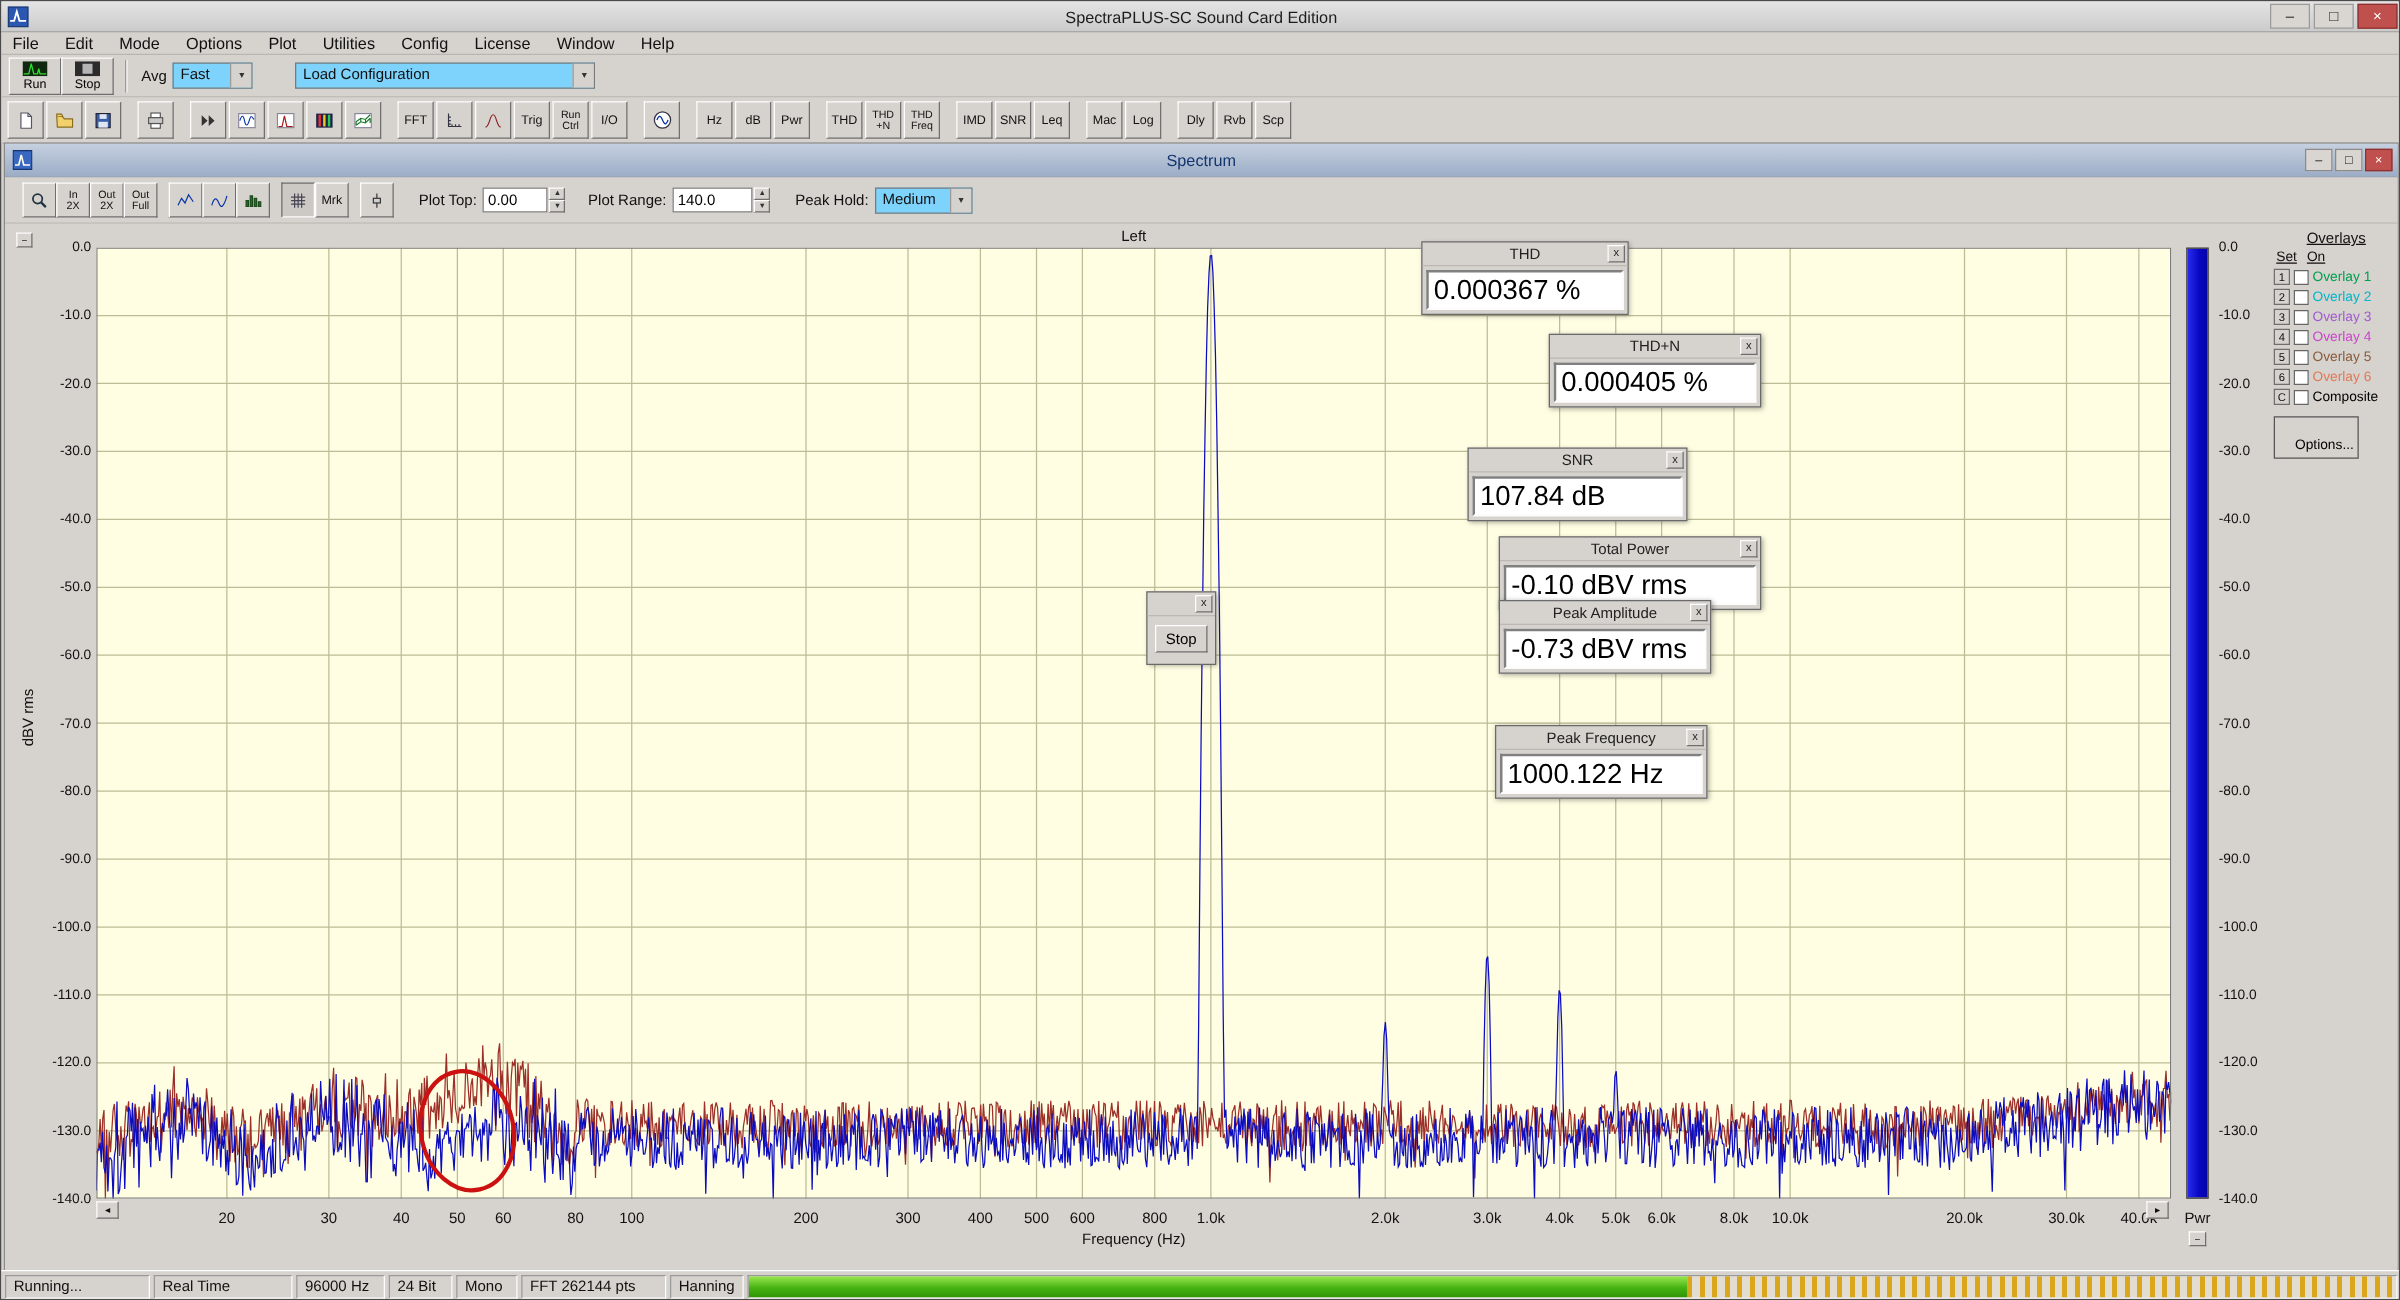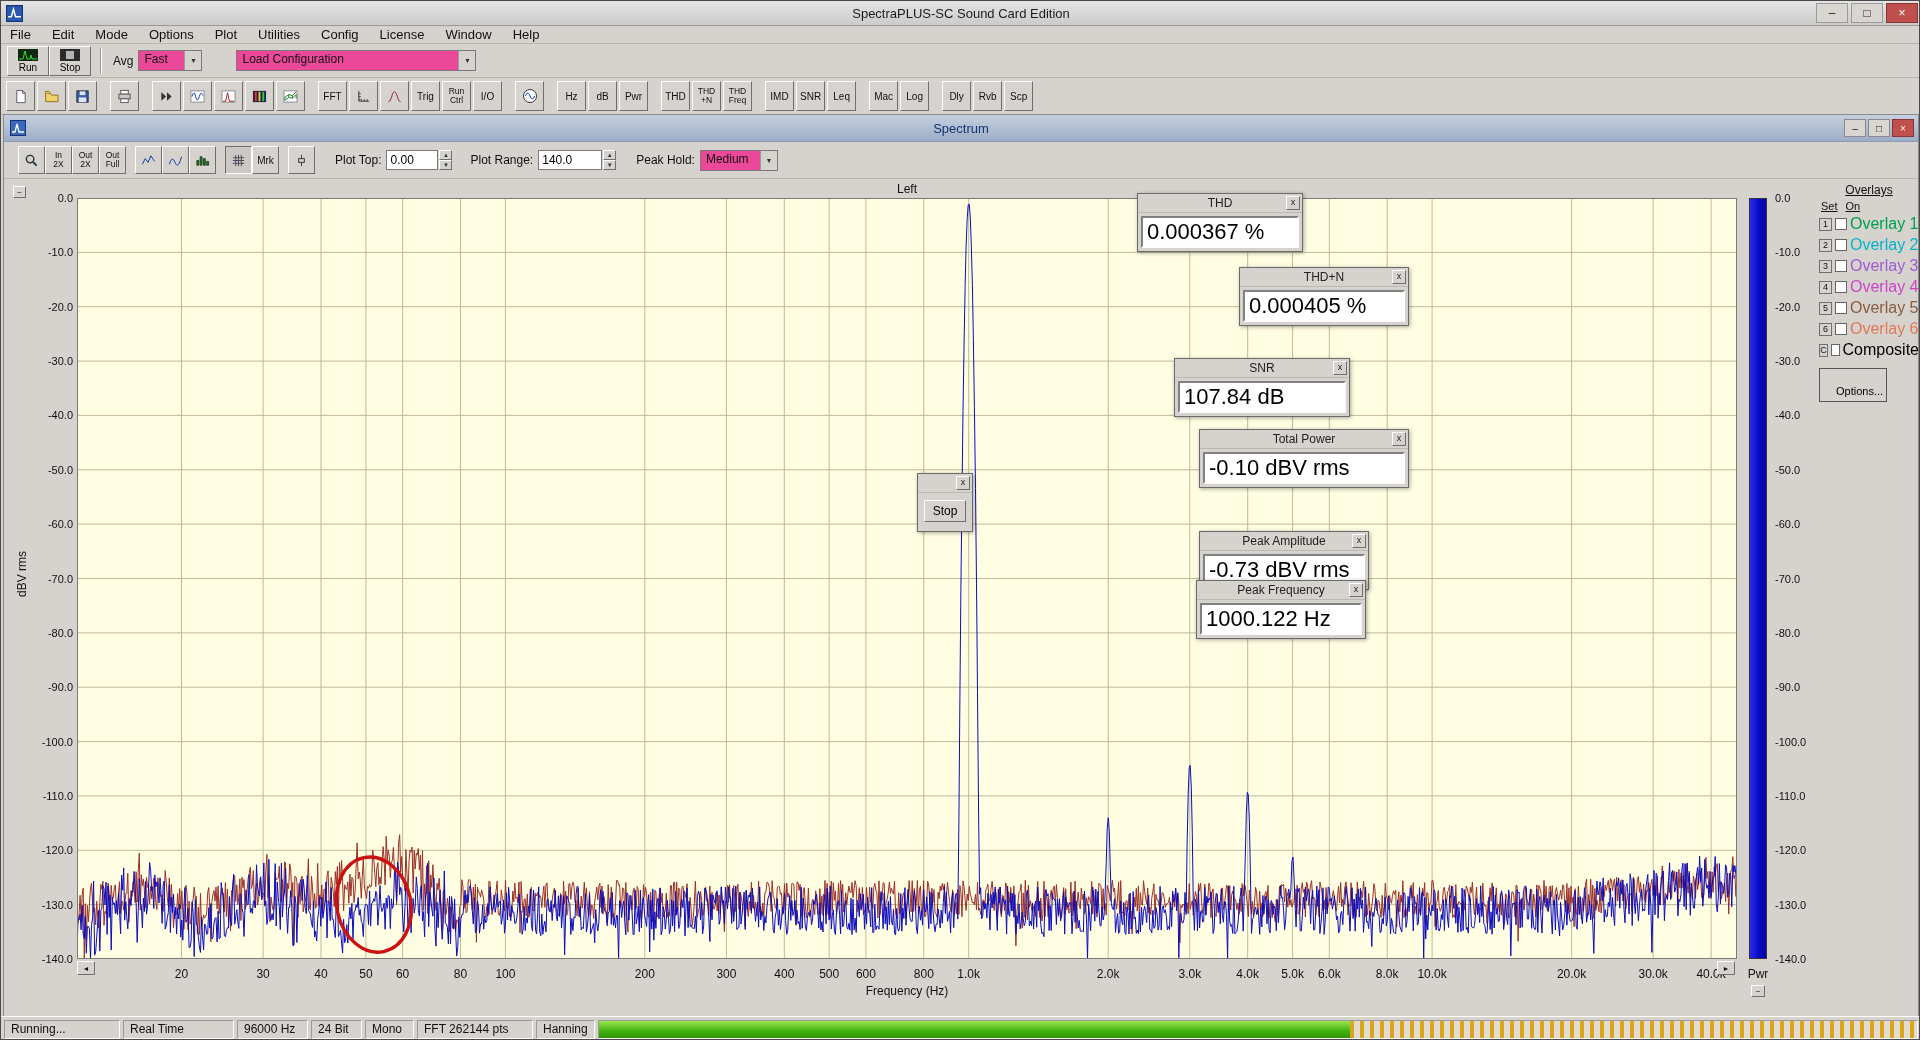--- a/index.html
+++ b/index.html
@@ -34,21 +34,21 @@
   .pressed { border-color:#6f6f6f #fdfdfd #fdfdfd #6f6f6f !important; background:#ccc9c4 !important; }
   .runbtn { width:42px; height:30px; display:flex; flex-direction:column; align-items:center;
     justify-content:center; gap:1px; font-size:10px; font-family:inherit; padding:0; }
   .vsep { width:0; height:26px; border-left:1px solid #9a9a9a; border-right:1px solid #fff; margin:0 9px; }
   .tb-label { font-size:12px; margin:0 5px 0 2px; }
   .tbtn { min-width:29px; height:30px; padding:0 3px; display:inline-flex; align-items:center;
     justify-content:center; font-size:10px; font-family:inherit; color:#111; }
   .tbtn.two { flex-direction:column; font-size:8.5px; line-height:9px; padding:0 2px; }
   .tb-gap { display:inline-block; width:9px; }
   
-  .combo { display:inline-flex; height:21px; background:#ec4899; border:1px solid #7a7a7a; align-items:stretch; }
+  .combo { display:inline-flex; height:21px; background:#7dd3fc; border:1px solid #7a7a7a; align-items:stretch; }
   .combo .ct { padding:1px 5px 0 5px; font-size:12px; white-space:nowrap; flex:1; }
   .combo .ca { width:17px; background:#d6d3ce; border-left:1px solid #9a9a9a;
     display:flex; align-items:center; justify-content:center; font-size:7px; color:#333; }
   .field { height:20px; border:1px solid #7a7a7a; font-size:12px; padding:0 3px;
     font-family:inherit; background:#fff; }
   .spin { display:inline-flex; flex-direction:column; width:13px; height:20px; margin-left:1px; }
   .spin span { flex:1; display:flex; align-items:center; justify-content:center;
     font-size:6px; color:#333; background:#d6d3ce; border:1px solid; border-color:#fdfdfd #6f6f6f #6f6f6f #fdfdfd; }
   
   #spec-frame { position:absolute; left:2px; top:113px; width:1916px; height:902px; border:1px solid #8a8a8a; }
@@ -85,21 +85,21 @@
   #pwr-label { position:absolute; left:1740px; top:966px; width:34px; text-align:center; font-size:12px; z-index:3; }
   
   #overlays { position:absolute; left:1818px; top:182px; width:100px; font-size:11px; z-index:4; }
   #overlays .ov-title { text-align:center; text-decoration:underline; font-size:12px; margin-bottom:3px; }
   #overlays .ov-head { display:flex; gap:8px; padding-left:2px; margin-bottom:3px; }
   #overlays .ov-head span { text-decoration:underline; font-size:11px; }
   .ov-row { display:flex; align-items:center; gap:3px; margin-bottom:3px; }
   .numbox { width:13px; height:13px; border:1px solid #6f6f6f; font-size:9px; display:flex;
     align-items:center; justify-content:center; background:#d6d3ce; }
   .cb { width:12px; height:12px; background:#fff; border:1px solid #666; }
-  .olabel { font-size:16px; white-space:nowrap; }
+  .olabel { font-size:11px; white-space:nowrap; }
   #overlay-options { margin-top:6px; width:68px; height:17px; font-size:11px;
     background:#d6d3ce; border:1px solid #555; font-family:inherit; padding:16px; }
   
   .mpanel { position:absolute; background:#d6d3ce; border:1px solid #6a6a6a;
     box-shadow:1px 1px 4px rgba(0,0,0,.35); z-index:30; }
   .mtitle { height:19px; position:relative; display:flex; align-items:center;
     justify-content:center; font-size:12px; color:#222; border-bottom:1px solid #bcb9b4; }
   .mclose { position:absolute; right:2px; top:2px; width:14px; height:14px;
     background:#d6d3ce; border:1px solid; border-color:#fdfdfd #6f6f6f #6f6f6f #fdfdfd;
     font-size:9px; line-height:11px; text-align:center; }
@@ -531,21 +531,21 @@
   </div>
 
   <div class="mpanel" style="left:1198px;top:428px;width:210px">
     <div class="mtitle">
       <span>Total Power</span>
       <span class="mclose">x</span>
     </div>
     <div class="mvalue">-0.10 dBV rms</div>
   </div>
 
-  <div class="mpanel" style="left:1198px;top:530px;width:170px">
+  <div class="mpanel" style="left:1198px;top:479px;width:170px">
     <div class="mtitle">
       <span>Peak Amplitude</span>
       <span class="mclose">x</span>
     </div>
     <div class="mvalue">-0.73 dBV rms</div>
   </div>
 
   <div class="mpanel" style="left:1195px;top:579px;width:170px">
     <div class="mtitle">
       <span>Peak Frequency</span>

